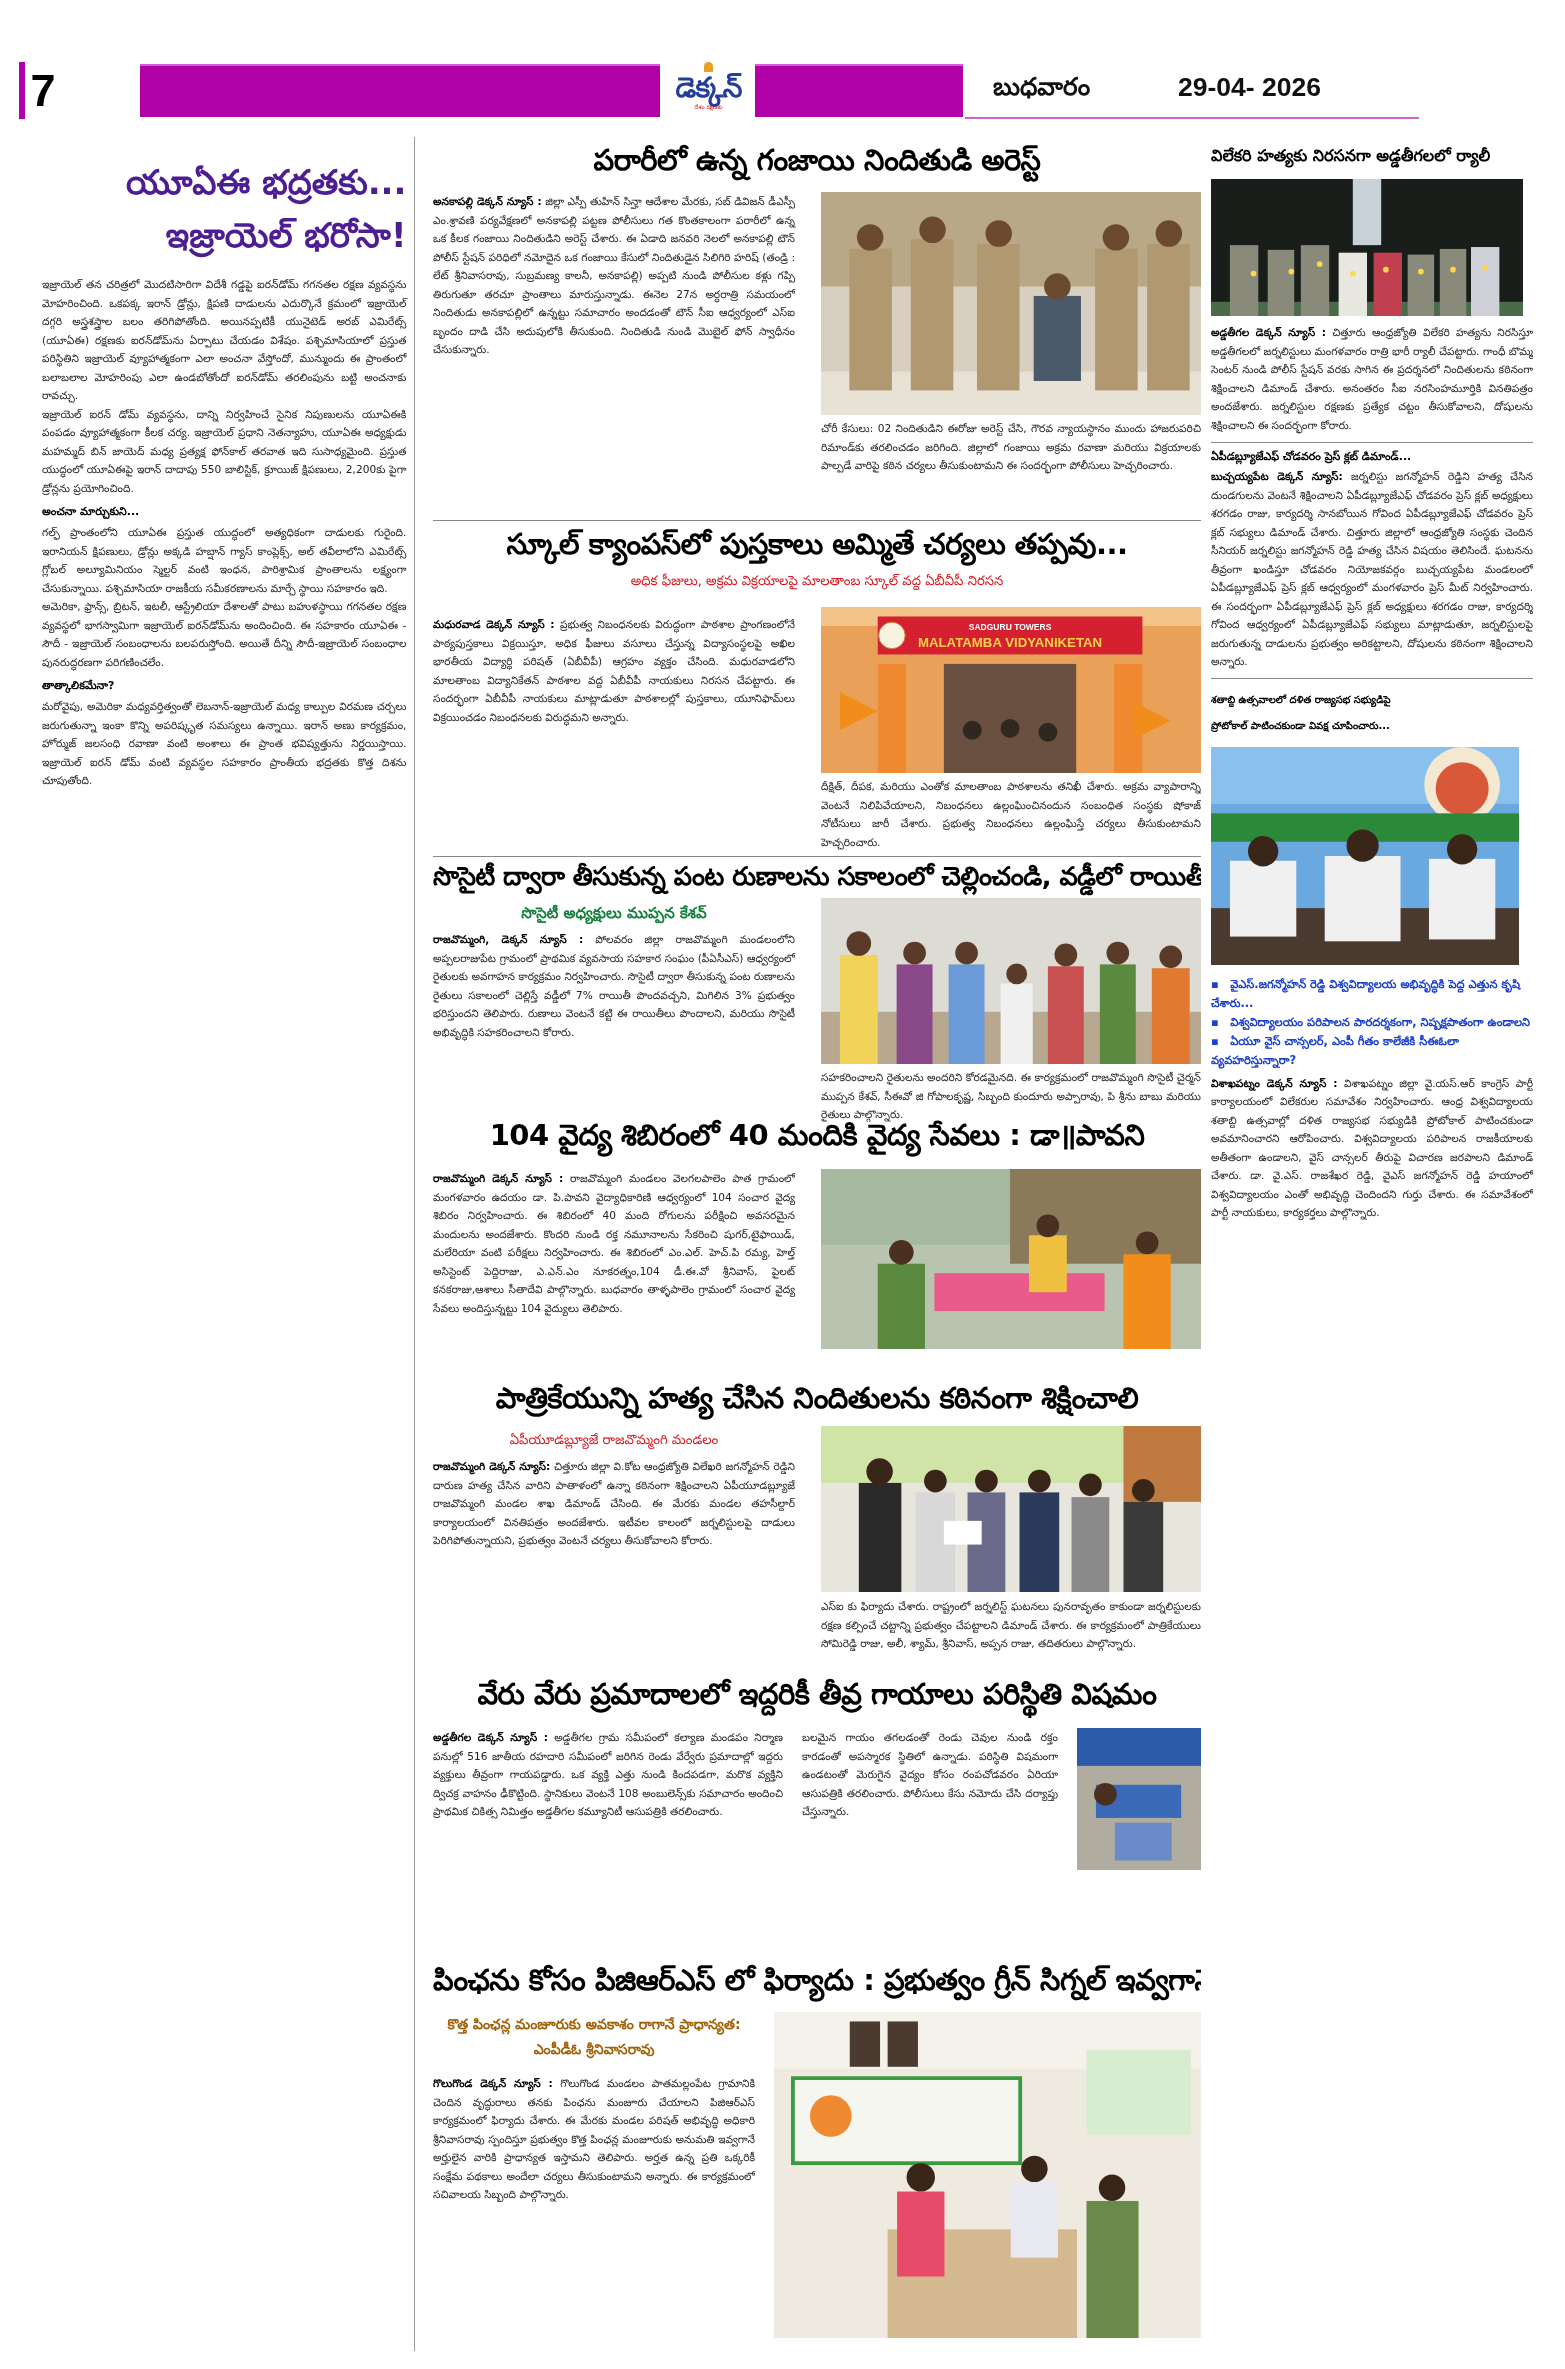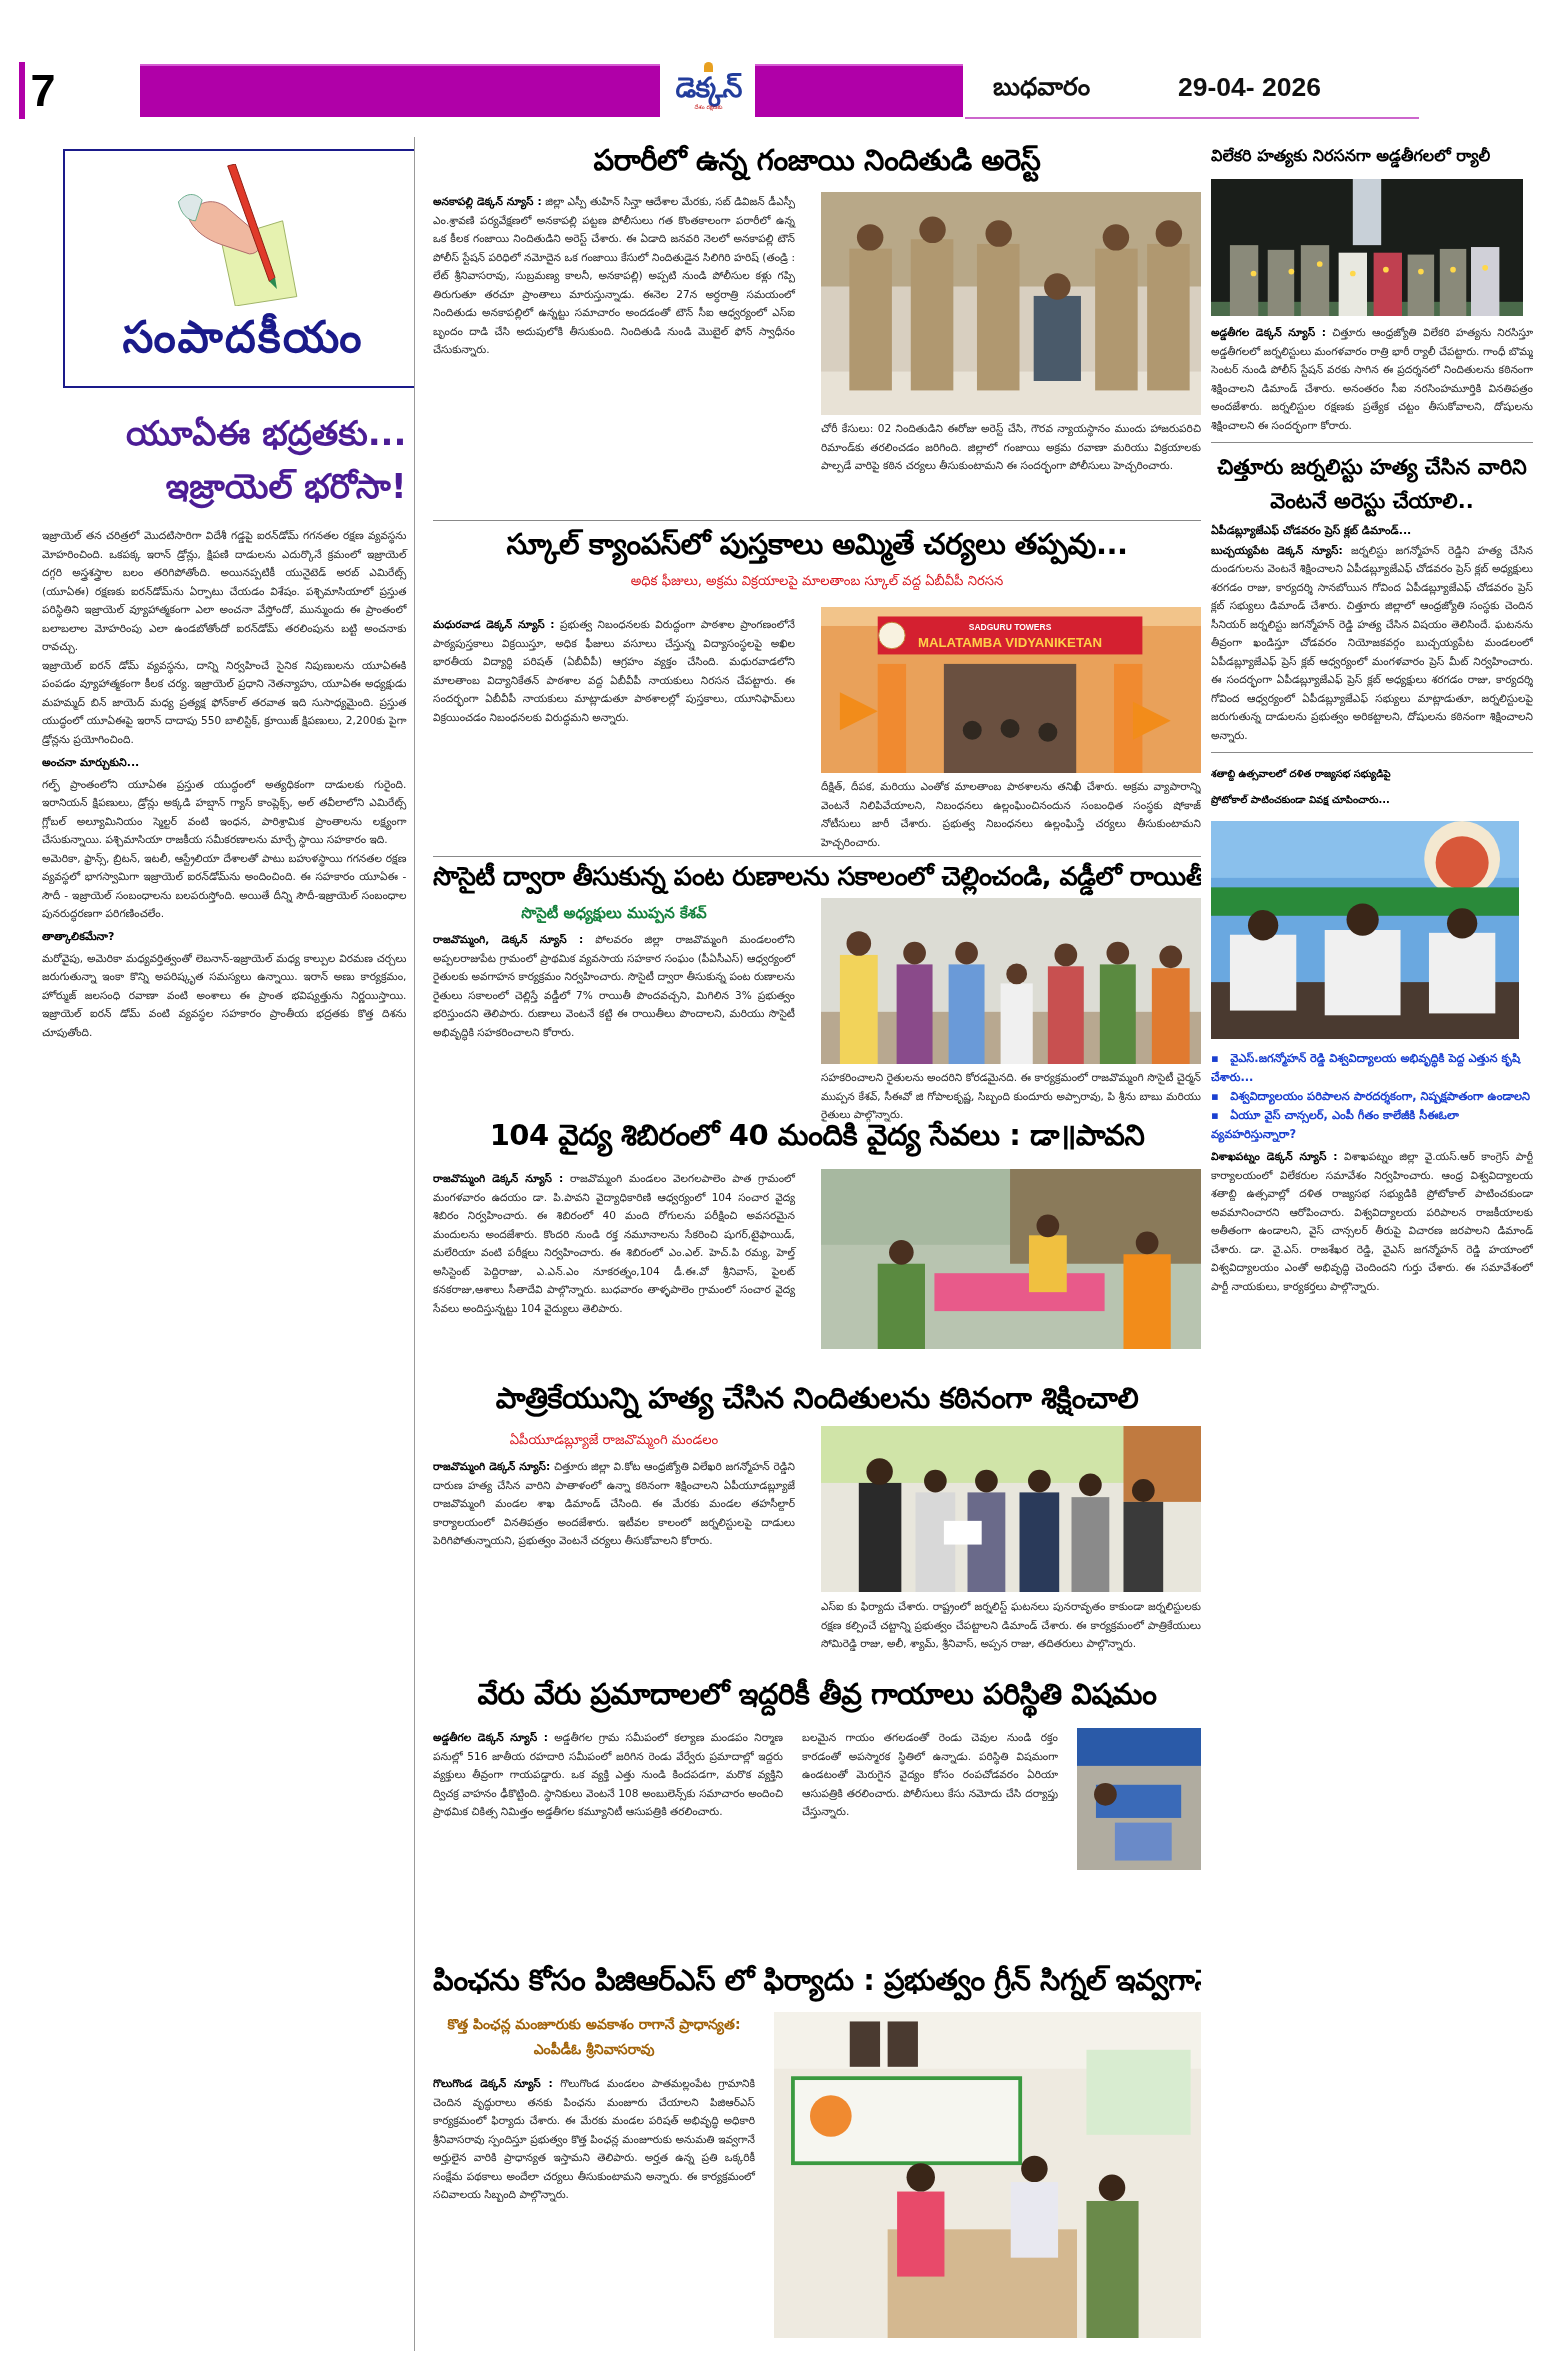--- a/index.html
+++ b/index.html
@@ -68,30 +68,20 @@
     <span class="logo-sub">దేశం రక్షణకు</span>
   </div>
   <div class="band-right"></div>
   <div class="date-area">
     <span class="weekday">బుధవారం</span>
     <span class="date">29-04- 2026</span>
   </div>
 </div>
 
 <div class="col col-left">
-  <div class="editorial-box">
-    <svg class="pen-art" viewBox="0 0 150 150">
-      <polygon points="55,80 120,60 135,140 70,150" fill="#e6f2b0" stroke="#9bb060" stroke-width="1"></polygon>
-      <path d="M20,55 C30,40 45,35 60,45 L95,75 C100,85 95,95 85,95 L55,85 C40,80 25,70 20,55 Z" fill="#f0b8a0" stroke="#a66" stroke-width="1"></path>
-      <path d="M10,40 C18,30 28,30 35,38 L28,60 C20,60 12,52 10,40 Z" fill="#dde8e8" stroke="#6a8" stroke-width="1"></path>
-      <polygon points="62,2 70,0 112,120 106,124" fill="#e03a2a" stroke="#8a1a10" stroke-width="1"></polygon>
-      <polygon points="106,124 112,120 114,132" fill="#2a8a50"></polygon>
-    </svg>
-    <div class="editorial-title">సంపాదకీయం</div>
-  </div>
   <div class="lead-head">
     <div>యూఏఈ భద్రతకు...</div>
     <div>ఇజ్రాయెల్ భరోసా!</div>
   </div>
   <div class="body-text" style="margin-top:13.2px;">
     <p>ఇజ్రాయెల్ తన చరిత్రలో మొదటిసారిగా విదేశీ గడ్డపై ఐరన్‌డోమ్ గగనతల రక్షణ వ్యవస్థను మోహరించింది. ఒకపక్క ఇరాన్ డ్రోన్లు, క్షిపణి దాడులను ఎదుర్కొనే క్రమంలో ఇజ్రాయెల్ దగ్గరి అస్త్రశస్త్రాల బలం తరిగిపోతోంది. అయినప్పటికీ యునైటెడ్ అరబ్ ఎమిరేట్స్ (యూఏఈ) రక్షణకు ఐరన్‌డోమ్‌ను ఏర్పాటు చేయడం విశేషం. పశ్చిమాసియాలో ప్రస్తుత పరిస్థితిని ఇజ్రాయెల్ వ్యూహాత్మకంగా ఎలా అంచనా వేస్తోందో, మున్ముందు ఈ ప్రాంతంలో బలాబలాల మోహరింపు ఎలా ఉండబోతోందో ఐరన్‌డోమ్ తరలింపును బట్టి అంచనాకు రావచ్చు.</p>
     <p>ఇజ్రాయెల్ ఐరన్ డోమ్ వ్యవస్థను, దాన్ని నిర్వహించే సైనిక నిపుణులను యూఏఈకి పంపడం వ్యూహాత్మకంగా కీలక చర్య. ఇజ్రాయెల్ ప్రధాని నెతన్యాహు, యూఏఈ అధ్యక్షుడు మహమ్మద్ బిన్ జాయెద్ మధ్య ప్రత్యక్ష ఫోన్‌కాల్ తరవాత ఇది సుసాధ్యమైంది. ప్రస్తుత యుద్ధంలో యూఏఈపై ఇరాన్ దాదాపు 550 బాలిస్టిక్, క్రూయిజ్ క్షిపణులు, 2,200కు పైగా డ్రోన్లను ప్రయోగించింది.</p>
     <p class="sub-head-b">అంచనా మార్చుకుని...</p>
     <p>గల్ఫ్ ప్రాంతంలోని యూఏఈ ప్రస్తుత యుద్ధంలో అత్యధికంగా దాడులకు గురైంది. ఇరానియన్ క్షిపణులు, డ్రోన్లు అక్కడి హబ్షాన్ గ్యాస్ కాంప్లెక్స్, అల్ తవీలాలోని ఎమిరేట్స్ గ్లోబల్ అల్యూమినియం స్మెల్టర్ వంటి ఇంధన, పారిశ్రామిక ప్రాంతాలను లక్ష్యంగా చేసుకున్నాయి. పశ్చిమాసియా రాజకీయ సమీకరణాలను మార్చే స్థాయి సహకారం ఇది.</p>
     <p>అమెరికా, ఫ్రాన్స్, బ్రిటన్, ఇటలీ, ఆస్ట్రేలియా దేశాలతో పాటు బహుళస్థాయి గగనతల రక్షణ వ్యవస్థలో భాగస్వామిగా ఇజ్రాయెల్ ఐరన్‌డోమ్‌ను అందించింది. ఈ సహకారం యూఏఈ - సౌదీ - ఇజ్రాయెల్ సంబంధాలను బలపరుస్తోంది. అయితే దీన్ని సౌదీ-ఇజ్రాయెల్ సంబంధాల పునరుద్ధరణగా పరిగణించలేం.</p>
@@ -346,24 +336,20 @@
     </div>
     <div class="body-text" style="margin-top:7.6px;">
       <b>అడ్డతీగల డెక్కన్ న్యూస్ :</b>
       <span>చిత్తూరు ఆంధ్రజ్యోతి విలేకరి హత్యను నిరసిస్తూ అడ్డతీగలలో జర్నలిస్టులు మంగళవారం రాత్రి భారీ ర్యాలీ చేపట్టారు. గాంధీ బొమ్మ సెంటర్ నుండి పోలీస్ స్టేషన్ వరకు సాగిన ఈ ప్రదర్శనలో నిందితులను కఠినంగా శిక్షించాలని డిమాండ్ చేశారు. అనంతరం సీఐ నరసింహమూర్తికి వినతిపత్రం అందజేశారు. జర్నలిస్టుల రక్షణకు ప్రత్యేక చట్టం తీసుకోవాలని, దోషులను శిక్షించాలని ఈ సందర్భంగా కోరారు.</span>
     </div>
   </div>
 
   <div class="rule"></div>
 
   <div>
-    <div class="rt-head center">
-      <div>చిత్తూరు జర్నలిస్టు హత్య చేసిన వారిని</div>
-      <div>వెంటనే అరెస్టు చేయాలి..</div>
-    </div>
     <div class="sub-head-b">ఏపీడబ్ల్యూజేఎఫ్ చోడవరం ప్రెస్ క్లబ్ డిమాండ్...</div>
     <div class="body-text">
       <b>బుచ్చయ్యపేట డెక్కన్ న్యూస్:</b>
       <span>జర్నలిస్టు జగన్మోహన్ రెడ్డిని హత్య చేసిన దుండగులను వెంటనే శిక్షించాలని ఏపీడబ్ల్యూజేఎఫ్ చోడవరం ప్రెస్ క్లబ్ అధ్యక్షులు శరగడం రాజు, కార్యదర్శి సానబోయిన గోవింద ఏపీడబ్ల్యూజేఎఫ్ చోడవరం ప్రెస్ క్లబ్ సభ్యులు డిమాండ్ చేశారు. చిత్తూరు జిల్లాలో ఆంధ్రజ్యోతి సంస్థకు చెందిన సీనియర్ జర్నలిస్టు జగన్మోహన్ రెడ్డి హత్య చేసిన విషయం తెలిసిందే. ఘటనను తీవ్రంగా ఖండిస్తూ చోడవరం నియోజకవర్గం బుచ్చయ్యపేట మండలంలో ఏపీడబ్ల్యూజేఎఫ్ ప్రెస్ క్లబ్ ఆధ్వర్యంలో మంగళవారం ప్రెస్ మీట్ నిర్వహించారు. ఈ సందర్భంగా ఏపీడబ్ల్యూజేఎఫ్ ప్రెస్ క్లబ్ అధ్యక్షులు శరగడం రాజు, కార్యదర్శి గోవింద ఆధ్వర్యంలో ఏపీడబ్ల్యూజేఎఫ్ సభ్యులు మాట్లాడుతూ, జర్నలిస్టులపై జరుగుతున్న దాడులను ప్రభుత్వం అరికట్టాలని, దోషులను కఠినంగా శిక్షించాలని అన్నారు.</span>
     </div>
   </div>
 
   <div class="rule"></div>
 
   <div>

